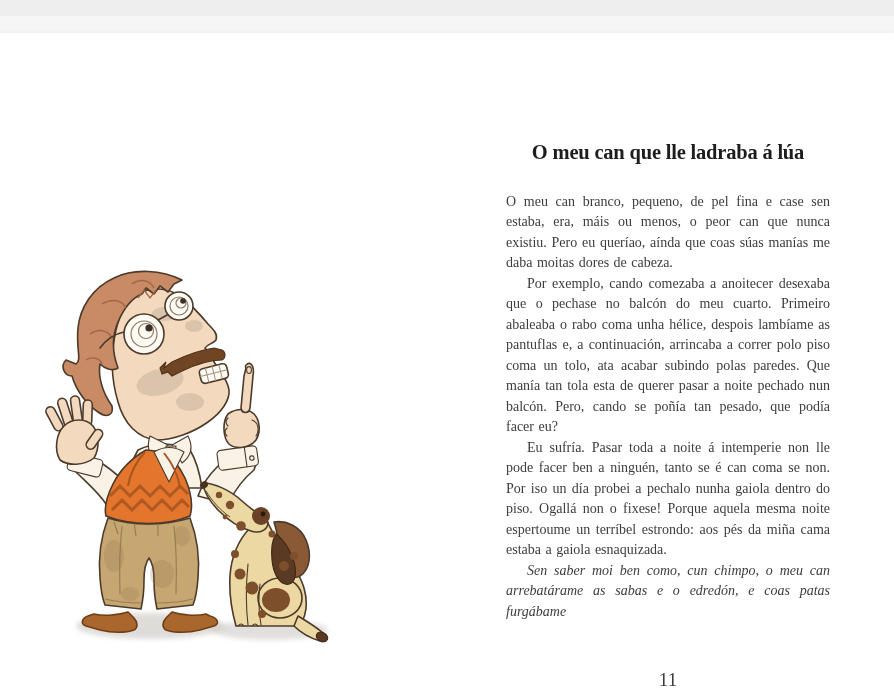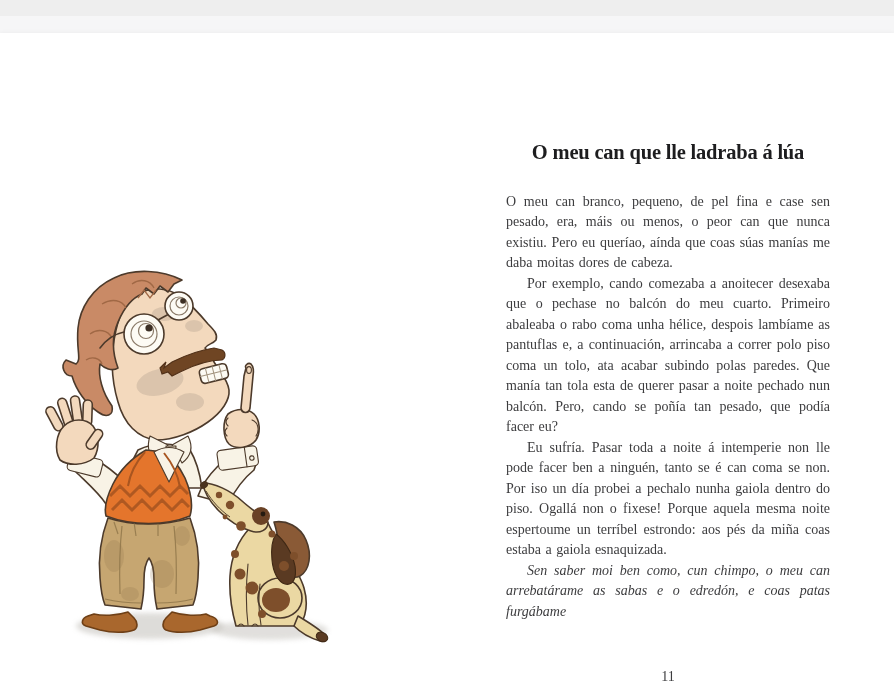--- a/index.html
+++ b/index.html
@@ -4,21 +4,21 @@
 <style>
   html,body{margin:0;padding:0;}
   body{font-family:"Liberation Serif", serif; background:#eee;}
   .stage{position:relative; width:894px; height:700px; margin:16px auto; background:var(--backdrop); overflow:hidden;}
   .page{position:absolute; left:0; right:0; top:17px; bottom:16px; background:var(--page-bg); box-shadow:0 0 5px rgba(0,0,0,0.05);}
   .text-col{position:absolute; left:506px; top:108px; width:324px; color:var(--body-ink);}
   .chapter-title{font-size:20.5px; font-weight:bold; text-align:center; letter-spacing:-0.2px; color:var(--title-ink); margin:0 0 27px 0; line-height:1.15;}
   .text-col p{margin:0; font-size:14px; line-height:20.5px; text-align:justify; text-indent:21px; word-spacing:1px; color:var(--body-ink);}
   .text-col p.first{text-indent:0;}
   .text-col p.continues{text-align-last:justify;font-style:italic;}
-  .page-number{position:absolute; left:506px; top:636px; width:324px; text-align:center; font-size:14px; color:var(--body-ink);}
+  .page-number{position:absolute; left:506px; top:636px; width:324px; text-align:center; font-size:19px; color:var(--body-ink);}
   .illustration{position:absolute; left:42px; top:231px; width:300px; height:395px; margin:0;}
   
   .ol{stroke:var(--outline); stroke-width:1.6; stroke-linejoin:round; stroke-linecap:round;}
   .thin{stroke-width:1.1;}
   .skin{fill:var(--skin);} .shirt{fill:var(--shirt);} .vest{fill:var(--vest);}
   .pants{fill:var(--pants);} .shoe{fill:var(--shoe); stroke:#6e3f16;}
   .hair{fill:var(--hair);} .must{fill:var(--mustache); stroke:#503018;}
   .dog{fill:var(--dog-body);} .spot{fill:var(--dog-spot);} .eard{fill:var(--dog-ear); stroke:#3f2814;}
   .earl{fill:#8a5a36;} .white{fill:#fdfbf4;} .none{fill:none;}
   .crease{stroke:var(--pants-crease); stroke-width:1.2; fill:none; opacity:.8;}
@@ -171,21 +171,21 @@
               <circle cx="252" cy="292" r="4"></circle>
             <circle cx="220" cy="350" r="4"></circle>
               <circle cx="230" cy="270" r="3.5"></circle>
           </g>
         </g>
       </svg>
     </figure>
 
     <main class="text-col">
       <h1 class="chapter-title">O meu can que lle ladraba á lúa</h1>
-      <p class="first">O meu can branco, pequeno, de pel fina e case sen pesado, era, máis ou menos, o peor can que nunca existiu. Pero eu queríao, aínda que coas súas manías me daba moitas dores de cabeza.</p>
+      <p class="first">O meu can branco, pequeno, de pel fina e case sen estaba, era, máis ou menos, o peor can que nunca existiu. Pero eu queríao, aínda que coas súas manías me daba moitas dores de cabeza.</p>
       <p>Por exemplo, cando comezaba a anoitecer desexaba que o pechase no balcón do meu cuarto. Primeiro abaleaba o rabo coma unha hélice, despois lambíame as pantuflas e, a continuación, arrincaba a correr polo piso coma un tolo, ata acabar subindo polas paredes. Que manía tan tola esta de querer pasar a noite pechado nun balcón. Pero, cando se poñía tan pesado, que podía facer eu?</p>
-      <p>Eu sufría. Pasar toda a noite á intemperie non lle pode facer ben a ninguén, tanto se é can coma se non. Por iso un día probei a pechalo nunha gaiola dentro do piso. Ogallá non o fixese! Porque aquela mesma noite espertoume un terríbel estrondo: aos pés da miña coas estaba a gaiola esnaquizada.</p>
+      <p>Eu sufría. Pasar toda a noite á intemperie non lle pode facer ben a ninguén, tanto se é can coma se non. Por iso un día probei a pechalo nunha gaiola dentro do piso. Ogallá non o fixese! Porque aquela mesma noite espertoume un terríbel estrondo: aos pés da miña cama estaba a gaiola esnaquizada.</p>
       <p class="continues">Sen saber moi ben como, cun chimpo, o meu can arrebatárame as sabas e o edredón, e coas patas furgábame</p>
     </main>
 
     <div class="page-number">11</div>
   </div>
 </div>
 
 </body></html>

